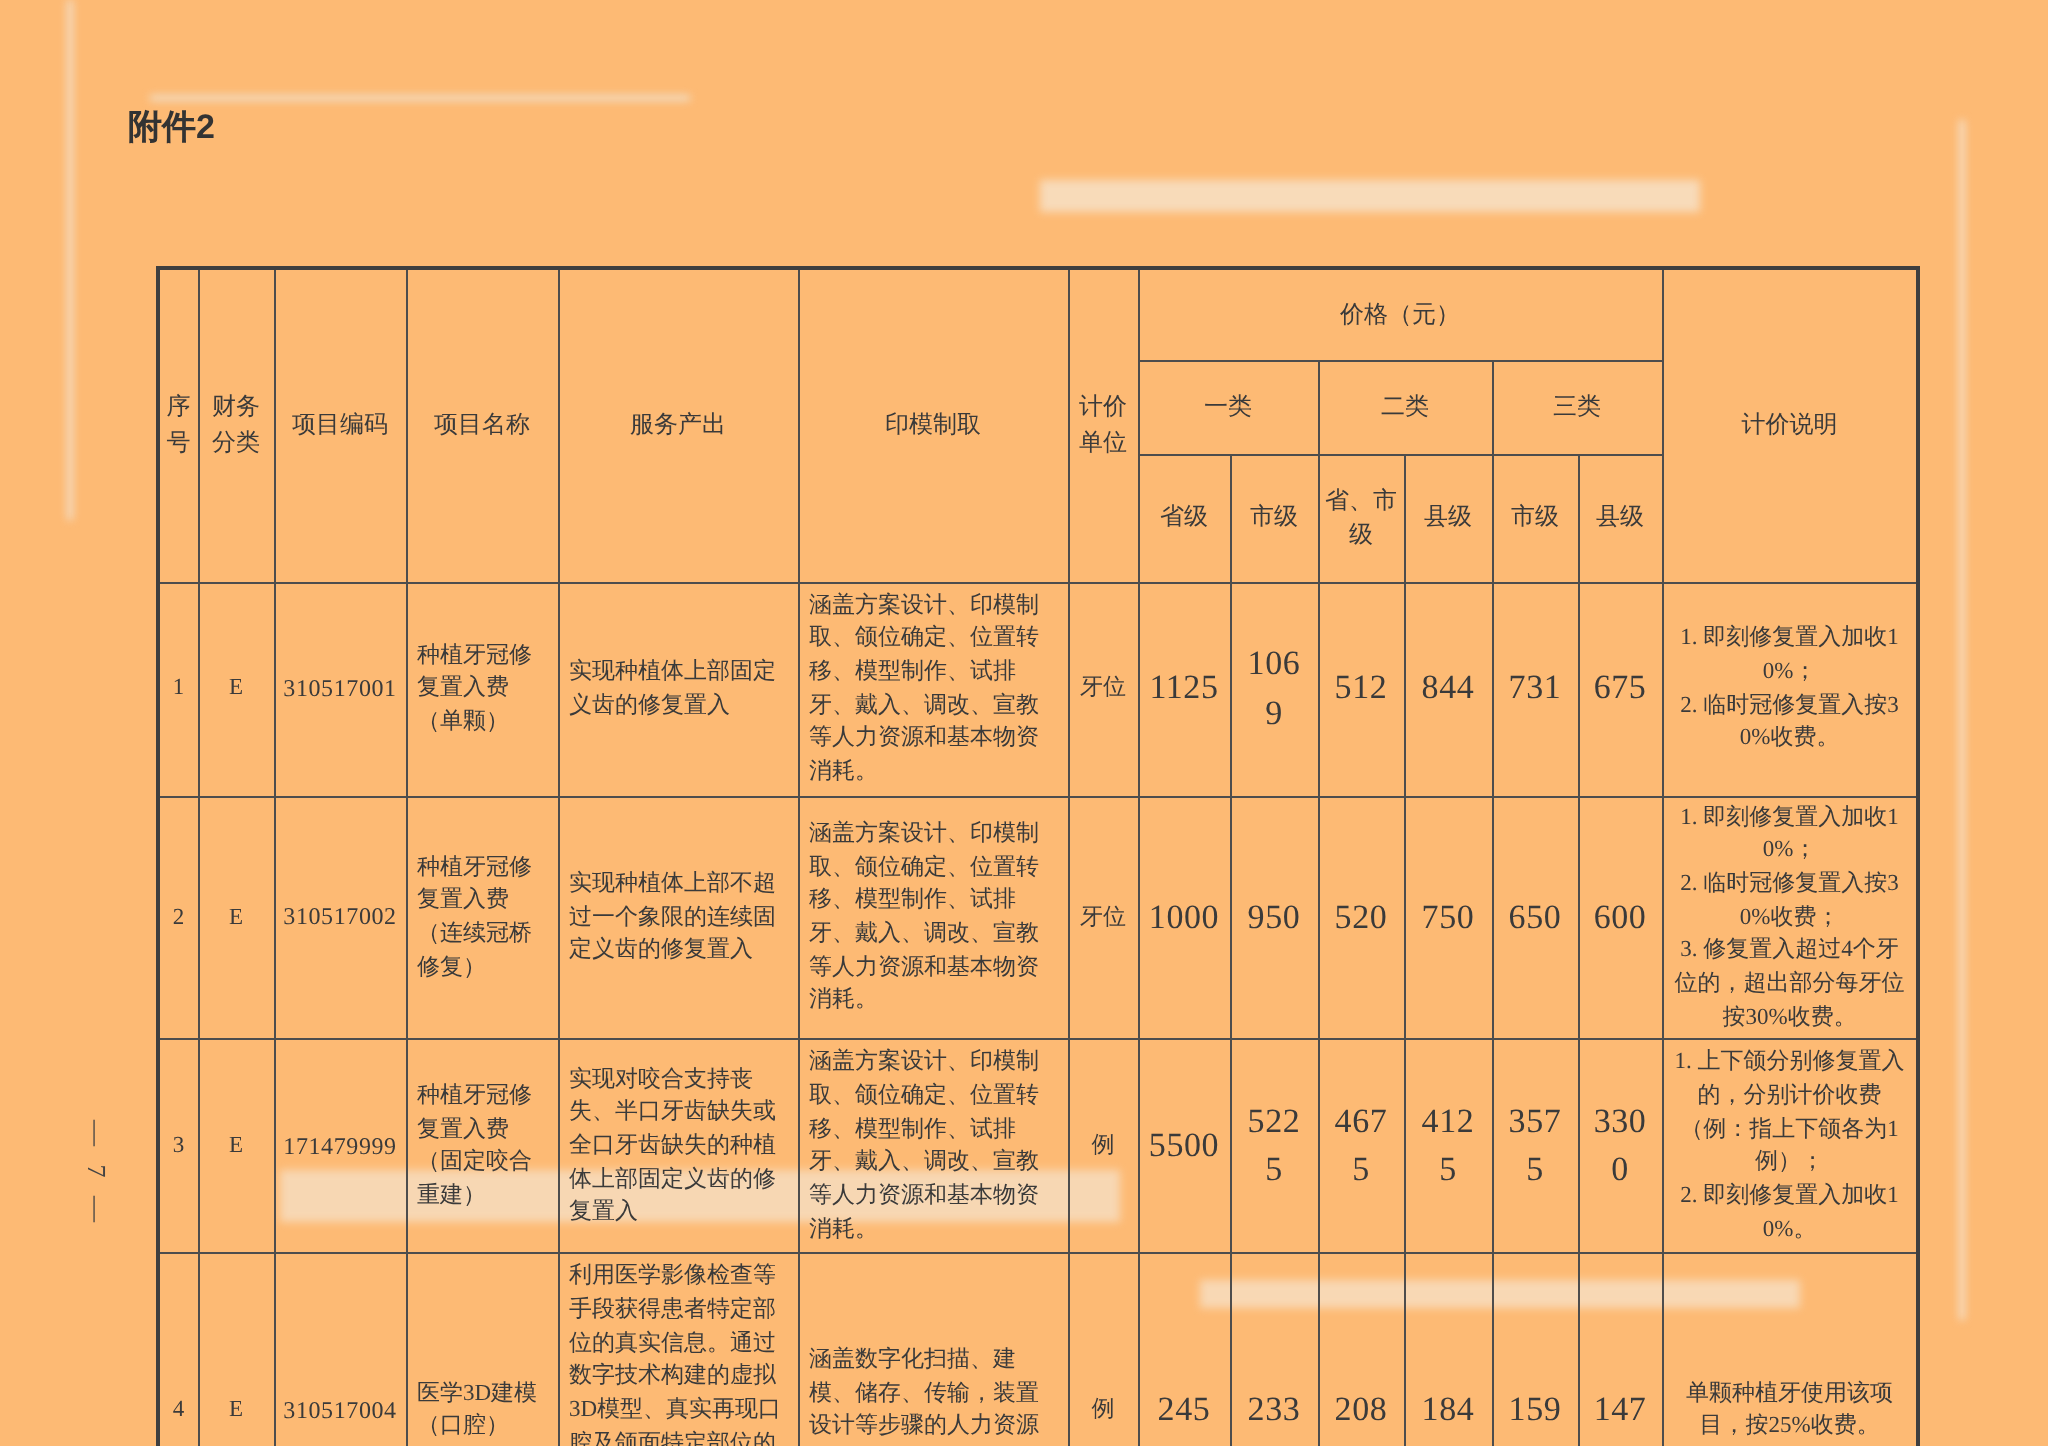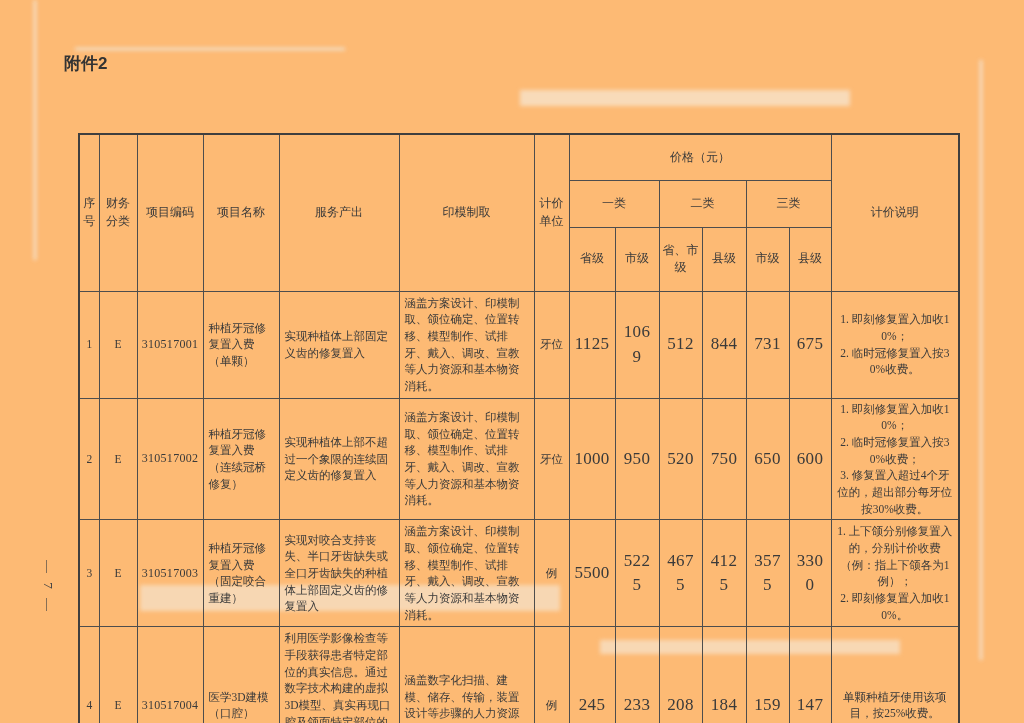--- a/index.html
+++ b/index.html
@@ -161,21 +161,21 @@
         <td class="num">750</td>
         <td class="num">650</td>
         <td class="num">600</td>
         <td class="notes">1. 即刻修复置入加收10%；
 2. 临时冠修复置入按30%收费；
 3. 修复置入超过4个牙位的，超出部分每牙位按30%收费。</td>
       </tr>
       <tr class="r3">
         <td>3</td>
         <td>E</td>
-        <td class="code">310517003</td>
+        <td class="code">171479999</td>
         <td class="txt">种植牙冠修复置入费（固定咬合重建）</td>
         <td class="txt">实现对咬合支持丧失、半口牙齿缺失或全口牙齿缺失的种植体上部固定义齿的修复置入</td>
         <td class="txt">涵盖方案设计、印模制取、颌位确定、位置转移、模型制作、试排牙、戴入、调改、宣教等人力资源和基本物资消耗。</td>
         <td>例</td>
         <td class="num">5500</td>
         <td class="num">5225</td>
         <td class="num">4675</td>
         <td class="num">4125</td>
         <td class="num">3575</td>
         <td class="num">3300</td>

